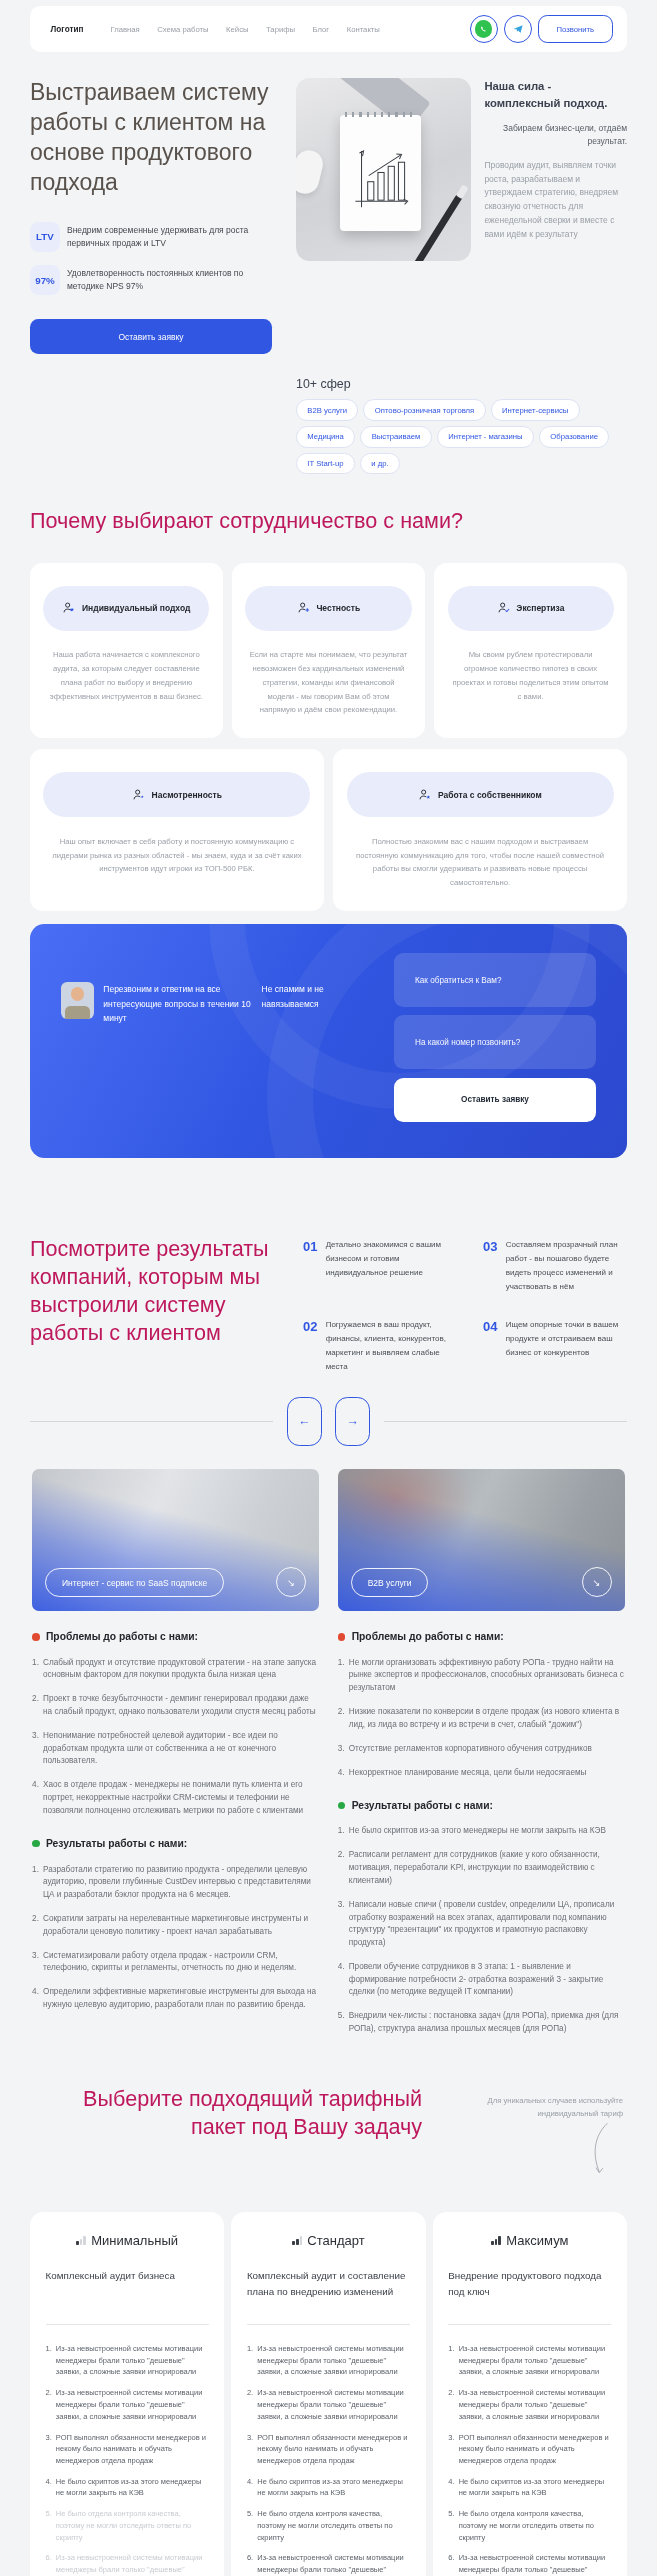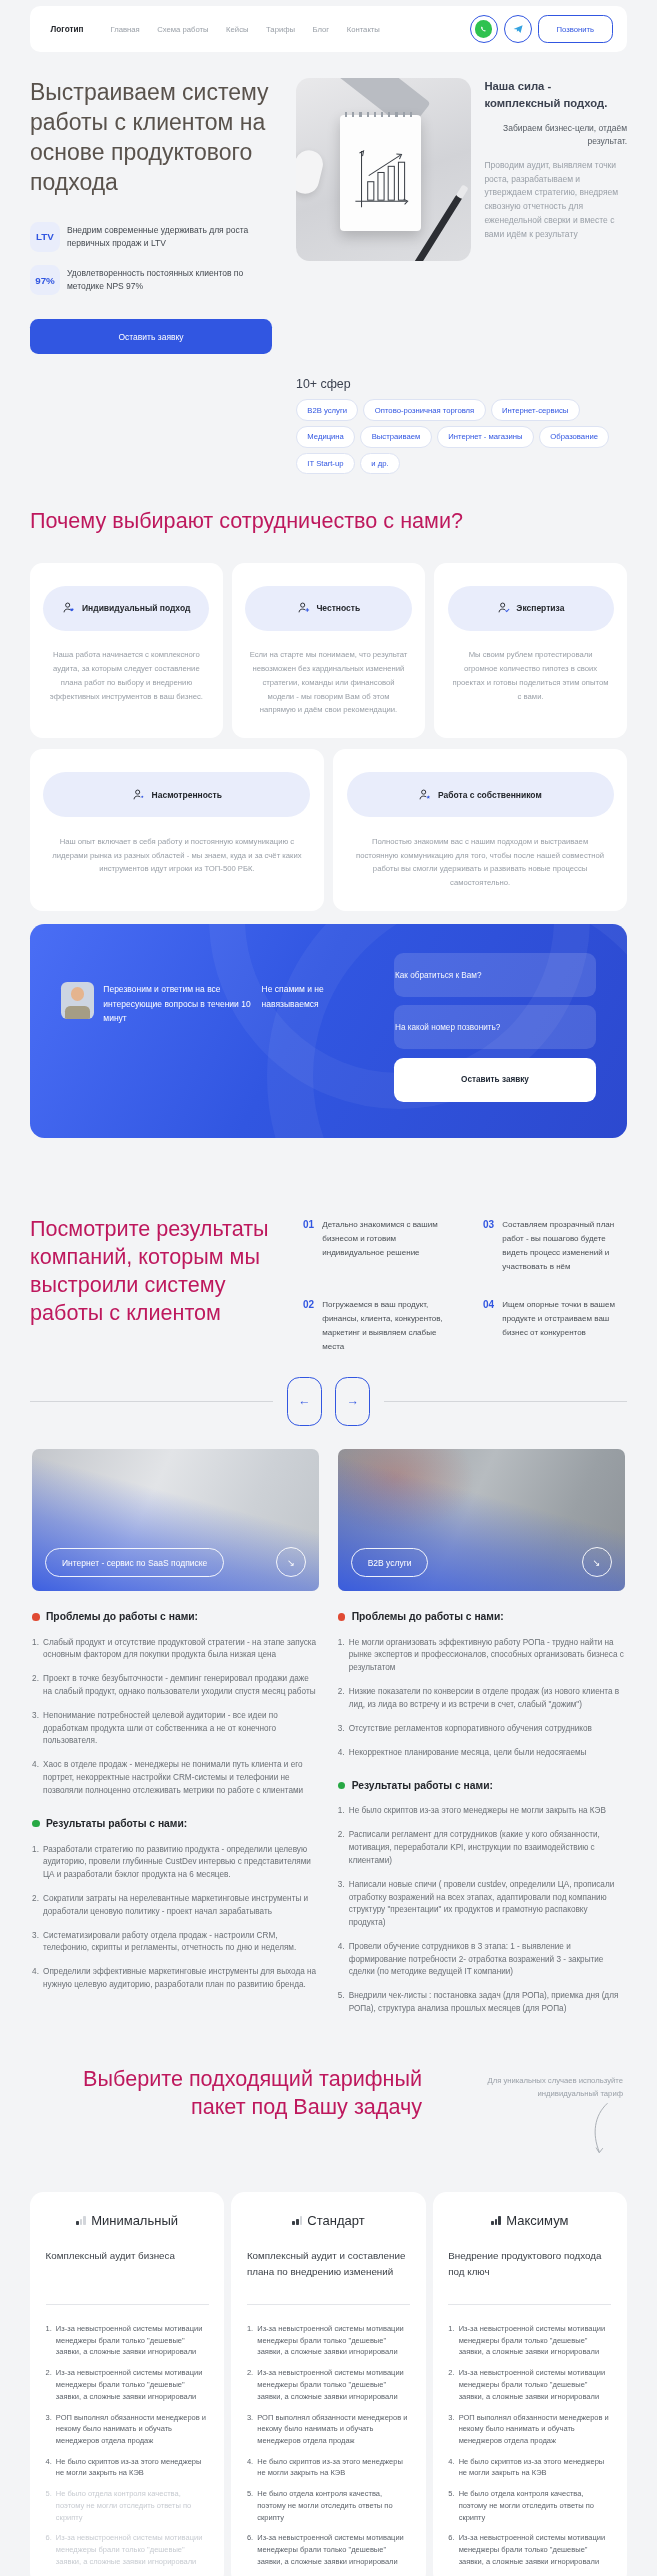--- a/index.html
+++ b/index.html
@@ -76,33 +76,33 @@
   .audit { padding:29px 31px 36px; display:flex; gap:20.6px; }
   .audit-left { flex:1; position:relative; z-index:2; }
   .audit-left h2 { font-size:16px; line-height:1.5; font-weight:500; max-width:289px; }
   .presenter { display:flex; gap:9.3px; margin-top:29px; align-items:flex-start; }
   .avatar { width:33px; height:37px; flex:none; border-radius:6.2px; background:#cdd5e2; position:relative; overflow:hidden; }
   .avatar::before { content:""; position:absolute; width:13.4px; height:13.4px; border-radius:50%; background:#e5b48e; left:9.8px; top:5.2px; }
   .avatar::after { content:""; position:absolute; width:25px; height:15.5px; border-radius:5.2px 5.2px 0 0; background:#cfc4a5; left:4.1px; bottom:-2.1px; box-shadow:inset 0 0 0 10.3px rgba(40,40,40,.25); }
   .presenter p, .nospam { font-size:8.5px; line-height:1.7; max-width:149px; }
   .nospam { margin-top:0; }
   .audit-form { width:202px; flex:none; position:relative; z-index:2; display:flex; flex-direction:column; gap:8.2px; }
-  .binput { height:44px; border:none; border-radius:9.3px; background:rgba(255,255,255,.14);
-    color:#fff; font-size:8.2px; padding:0 1px; width:100%; }
+  .binput { height:54px; border:none; border-radius:9.3px; background:rgba(255,255,255,.14);
+    color:#fff; font-size:8.2px; padding:0 21px; width:100%; }
   .binput::placeholder { color:rgba(255,255,255,.95); }
   .btn-white { height:44px; border:none; border-radius:9.3px; background:#fff; color:#1d2633;
     font-size:8.2px; font-weight:bold; width:100%; }
 
   
   .results { margin-top:77px; }
   .res-grid { display:flex; gap:31px; }
   .res-grid h2 { width:242px; flex:none; }
   .steps { flex:1; display:grid; grid-template-columns:1fr 1fr; gap:24px 36px; padding-top:3.1px; }
   .step { display:flex; gap:8.2px; }
-  .step b { color:#3156e1; font-size:10px; font-weight:bold; padding-top:1.5px; }
+  .step b { color:#3156e1; font-size:13px; font-weight:bold; padding-top:1.5px; }
   .step p { color:#4a4f55; font-size:8px; line-height:1.75; }
   .carousel { display:flex; align-items:center; gap:13.4px; margin-top:23px; }
   .carousel .line { flex:1; height:0.5px; background:#d4d6da; }
   .nav-btn { width:35px; height:49px; border:0.5px solid #3156e1; background:transparent; border-radius:12.4px;
     color:#3156e1; font-size:12.4px; }
   .cases { display:grid; grid-template-columns:1fr 1fr; gap:14.4px; margin-top:23px; }
   .case-media { height:142px; border-radius:7px; position:relative; overflow:hidden; }
   .cm1 { background:linear-gradient(115deg,#c3c6cb 0%,#e2e4e7 40%,#cdd1d6 70%,#bfc4c9 100%); }
   .cm2 { background:linear-gradient(115deg,#90959b 0%,#b7bcc0 45%,#9aa0a5 75%,#8d9298 100%); }
   .cm2::before { content:""; position:absolute; inset:0; background:radial-gradient(113px 82px at 20% 20%, rgba(194,59,46,.25), transparent 70%); }

